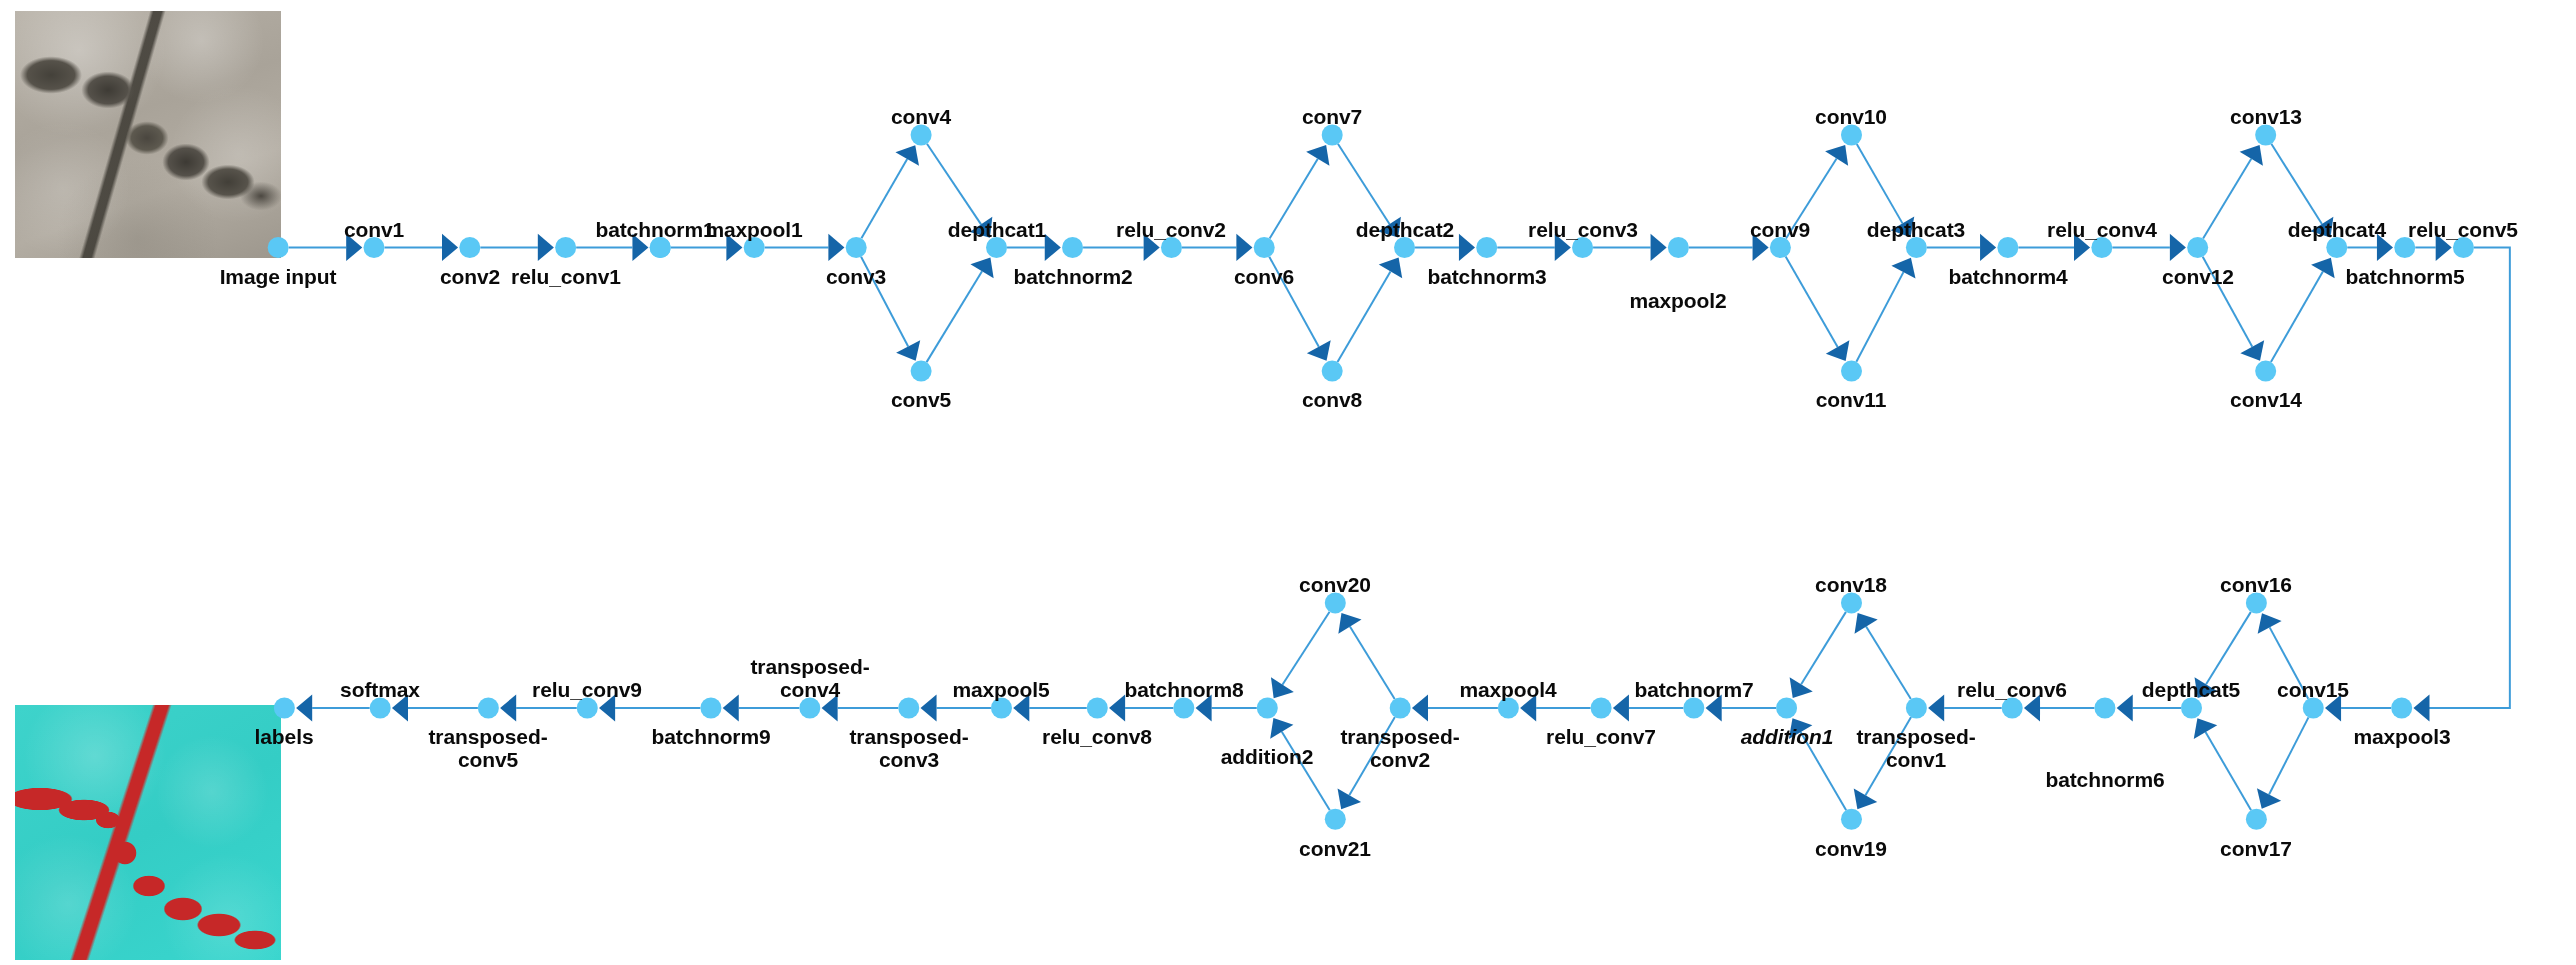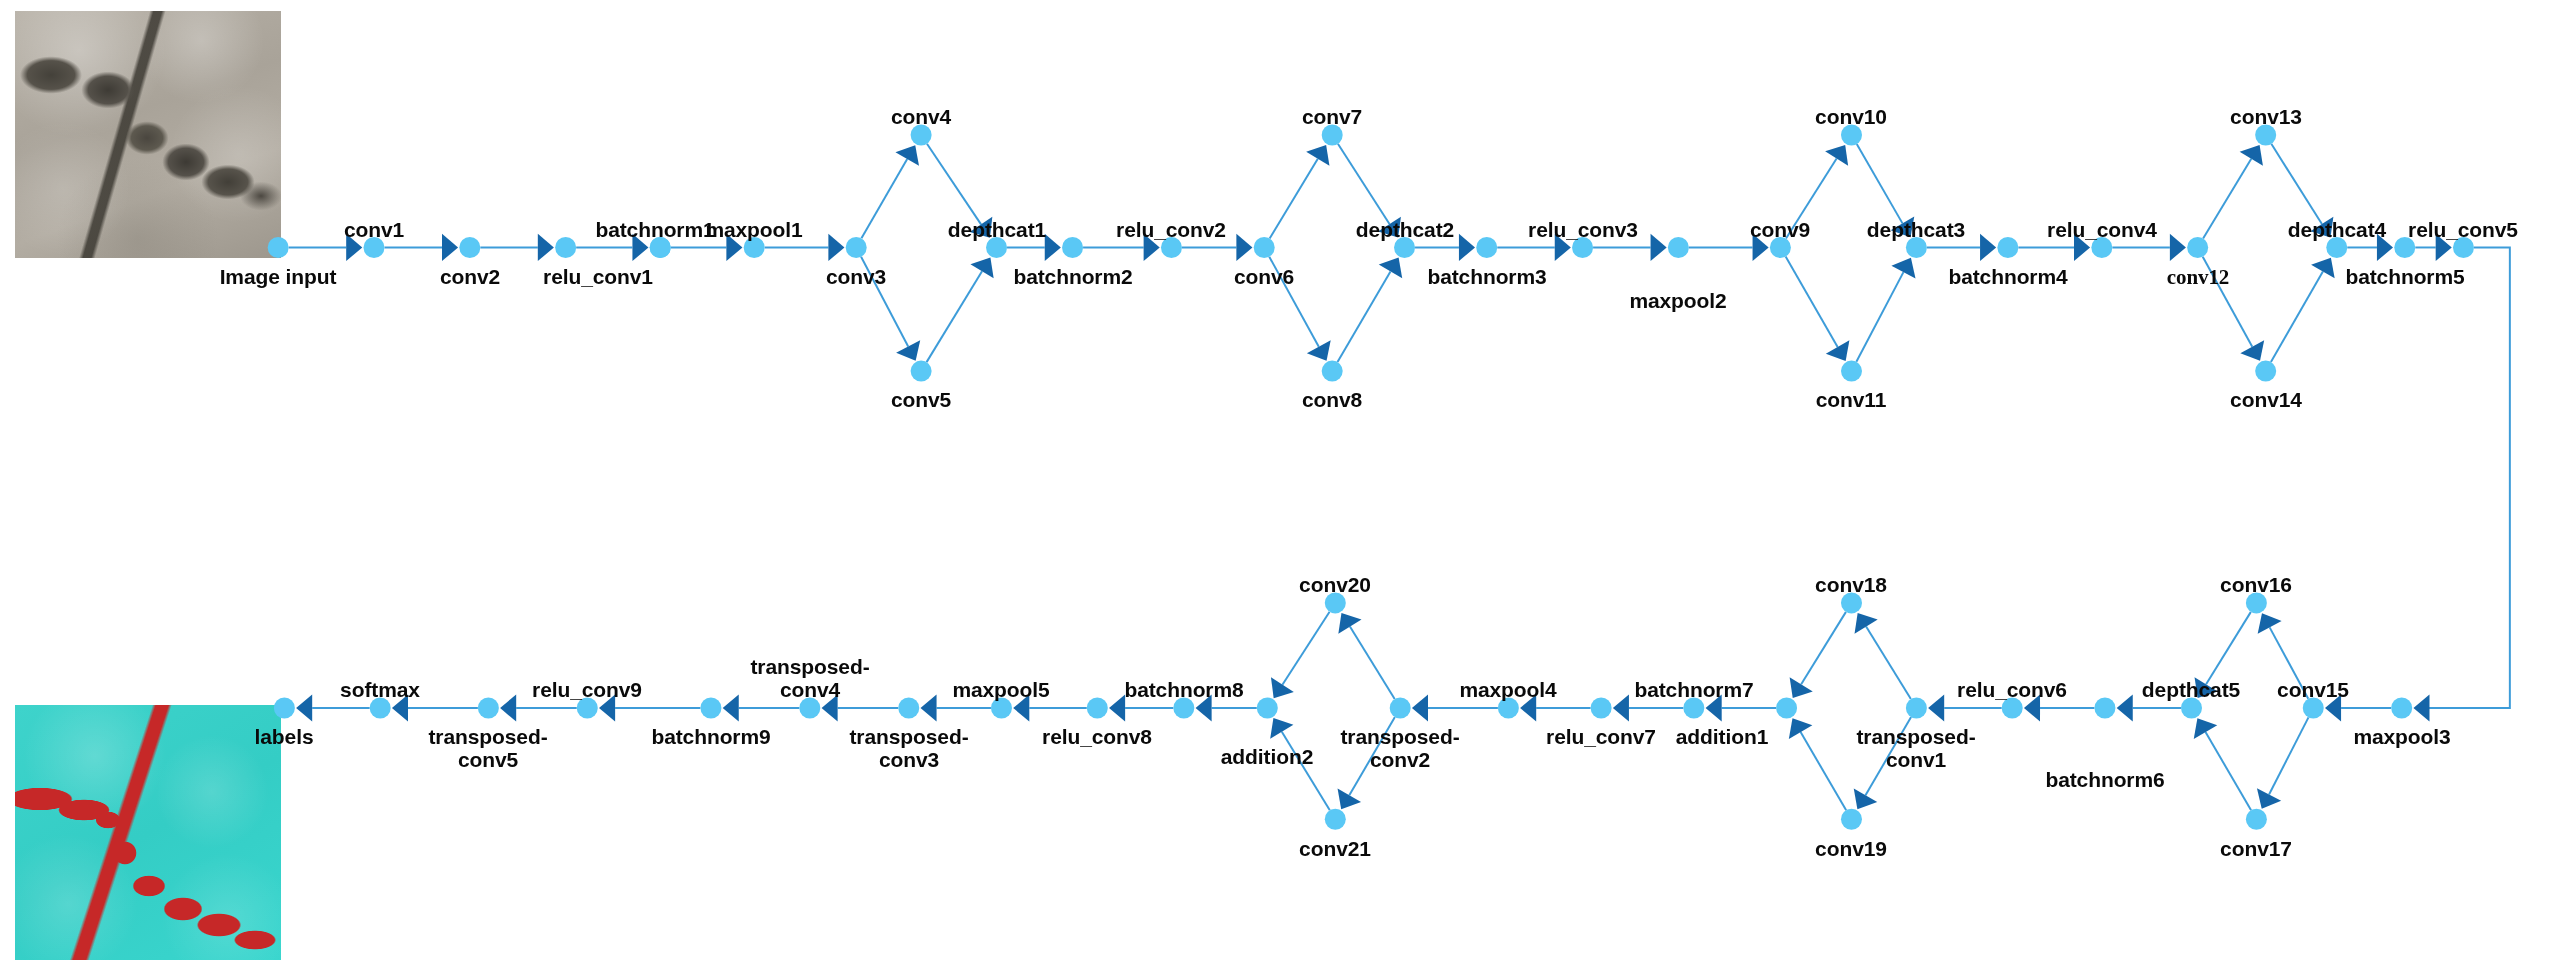--- a/index.html
+++ b/index.html
@@ -365,21 +365,21 @@
       </g>
       <g>
         <ellipse cx="1068" cy="400" rx="17" ry="17" fill="#5ac8f5"></ellipse>
       </g>
     </svg>
 
   <div id="labelLayer">
       <div class="nodelabel" style="left: 278px; top: 266px;">Image input</div>
       <div class="nodelabel" style="left: 374px; top: 219px;">conv1</div>
       <div class="nodelabel" style="left: 470px; top: 266px;">conv2</div>
-      <div class="nodelabel" style="left: 566px; top: 266px; margin-left: 32px;">relu_conv1</div>
+      <div class="nodelabel" style="left: 566px; top: 266px;">relu_conv1</div>
       <div class="nodelabel" style="left: 655px; top: 219px;">batchnorm1</div>
       <div class="nodelabel" style="left: 754px; top: 219px; text-align: center;">maxpool1</div>
       <div class="nodelabel" style="left: 856px; top: 266px;">conv3</div>
       <div class="nodelabel" style="left: 921px; top: 106px;">conv4</div>
       <div class="nodelabel" style="left: 921px; top: 389px;">conv5</div>
       <div class="nodelabel" style="left: 997px; top: 219px; text-align: center;">depthcat1</div>
       <div class="nodelabel" style="left: 1073px; top: 266px;">batchnorm2</div>
       <div class="nodelabel" style="left: 1171px; top: 219px;">relu_conv2</div>
       <div class="nodelabel" style="left: 1264px; top: 266px;">conv6</div>
       <div class="nodelabel" style="left: 1332px; top: 106px;">conv7</div>
@@ -387,38 +387,38 @@
       <div class="nodelabel" style="left: 1405px; top: 219px;">depthcat2</div>
       <div class="nodelabel" style="left: 1487px; top: 266px;">batchnorm3</div>
       <div class="nodelabel" style="left: 1583px; top: 219px;">relu_conv3</div>
       <div class="nodelabel" style="left: 1678px; top: 266px; margin-top: 24px;">maxpool2</div>
       <div class="nodelabel" style="left: 1780px; top: 219px;">conv9</div>
       <div class="nodelabel" style="left: 1851px; top: 106px;">conv10</div>
       <div class="nodelabel" style="left: 1851px; top: 389px;">conv11</div>
       <div class="nodelabel" style="left: 1916px; top: 219px;">depthcat3</div>
       <div class="nodelabel" style="left: 2008px; top: 266px;">batchnorm4</div>
       <div class="nodelabel" style="left: 2102px; top: 219px;">relu_conv4</div>
-      <div class="nodelabel" style="left: 2198px; top: 266px; font-family: Liberation Serif, serif;">conv12</div>
+      <div class="nodelabel" style="left: 2198px; top: 266px;">conv12</div>
       <div class="nodelabel" style="left: 2266px; top: 106px;">conv13</div>
       <div class="nodelabel" style="left: 2266px; top: 389px;">conv14</div>
       <div class="nodelabel" style="left: 2337px; top: 219px;">depthcat4</div>
       <div class="nodelabel" style="left: 2405px; top: 266px;">batchnorm5</div>
       <div class="nodelabel" style="left: 2463px; top: 219px;">relu_conv5</div>
       <div class="nodelabel" style="left: 2402px; top: 726px;">maxpool3</div>
       <div class="nodelabel" style="left: 2313px; top: 679px;">conv15</div>
       <div class="nodelabel" style="left: 2256px; top: 574px;">conv16</div>
       <div class="nodelabel" style="left: 2256px; top: 838px;">conv17</div>
       <div class="nodelabel" style="left: 2191px; top: 679px;">depthcat5</div>
       <div class="nodelabel" style="left: 2105px; top: 726px; margin-top: 43px;">batchnorm6</div>
       <div class="nodelabel" style="left: 2012px; top: 679px;">relu_conv6</div>
       <div class="nodelabel" style="left: 1916px; top: 726px;">transposed-
 conv1</div>
       <div class="nodelabel" style="left: 1851px; top: 574px;">conv18</div>
       <div class="nodelabel" style="left: 1851px; top: 838px;">conv19</div>
-      <div class="nodelabel" style="left: 1722px; top: 726px;">addition1</div>
+      <div class="nodelabel" style="left: 1787px; top: 726px; font-style: italic;">addition1</div>
       <div class="nodelabel" style="left: 1694px; top: 679px;">batchnorm7</div>
       <div class="nodelabel" style="left: 1601px; top: 726px;">relu_conv7</div>
       <div class="nodelabel" style="left: 1508px; top: 679px;">maxpool4</div>
       <div class="nodelabel" style="left: 1400px; top: 726px;">transposed-
 conv2</div>
       <div class="nodelabel" style="left: 1335px; top: 574px;">conv20</div>
       <div class="nodelabel" style="left: 1335px; top: 838px;">conv21</div>
       <div class="nodelabel" style="left: 1267px; top: 726px; margin-top: 20px;">addition2</div>
       <div class="nodelabel" style="left: 1184px; top: 679px;">batchnorm8</div>
       <div class="nodelabel" style="left: 1097px; top: 726px;">relu_conv8</div>

